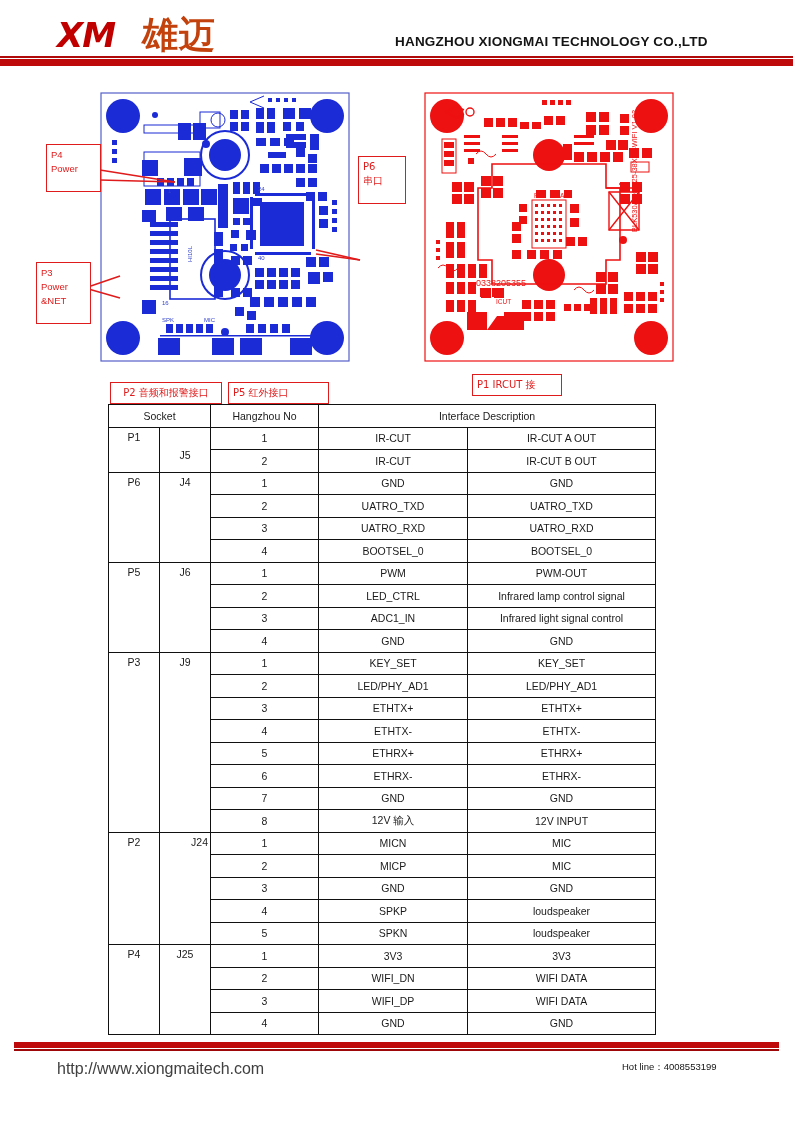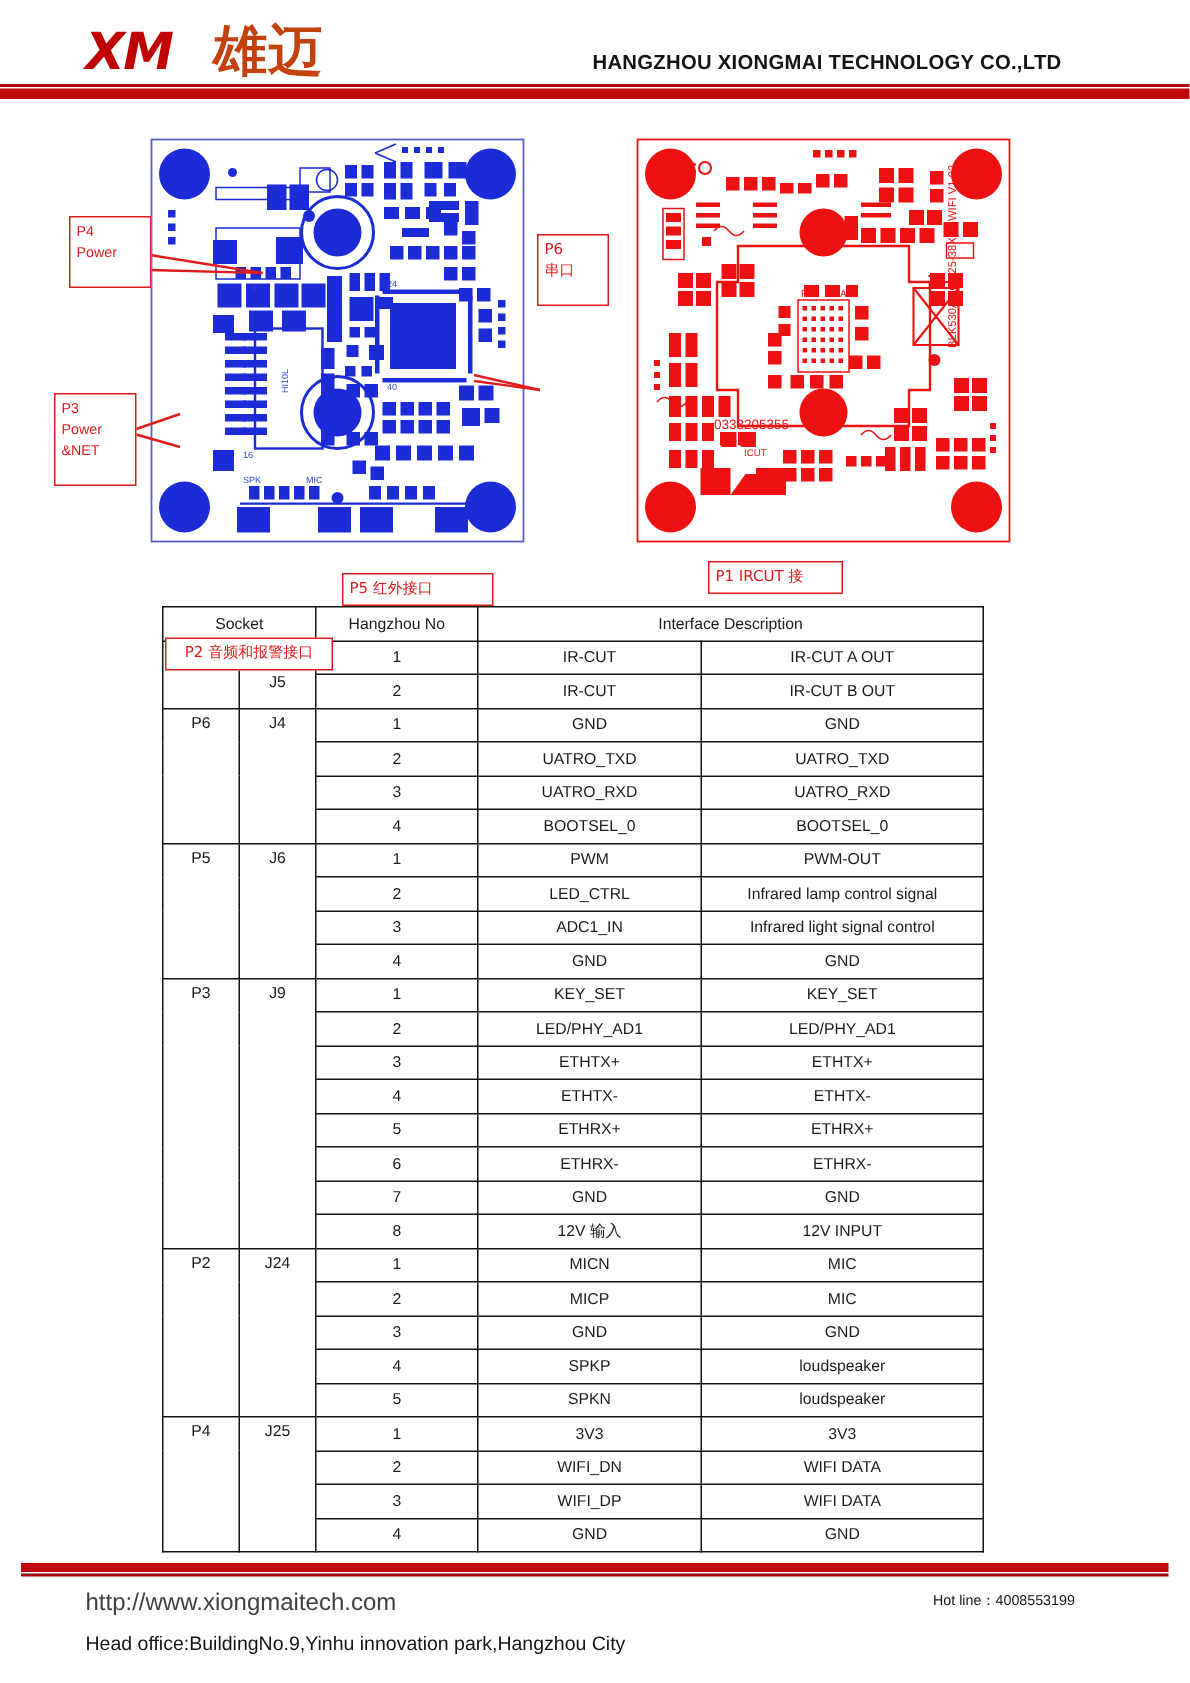--- a/index.html
+++ b/index.html
@@ -560,21 +560,21 @@
       <span class="ln">P3</span>
       <span class="ln">Power</span>
       <span class="ln">&amp;NET</span>
     </div>
 
     <div class="callout cn" style="left:358px;top:78px;width:48px;height:48px;">
       <span class="ln">P6</span>
       <span class="ln">串口</span>
     </div>
 
-    <div class="callout cn" style="left:110px;top:304px;width:112px;height:22px;text-align:center;margin-top:43px;">
+    <div class="callout cn" style="left:110px;top:304px;width:112px;height:22px;text-align:center;">
       <span class="ln">P2 音频和报警接口</span>
     </div>
 
     <div class="callout cn" style="left:228px;top:304px;width:101px;height:22px;text-align:left;">
       <span class="ln">P5 红外接口</span>
     </div>
 
     <div class="callout cn" style="left:472px;top:296px;width:90px;height:22px;">
       <span class="ln">P1 IRCUT 接</span>
     </div>
@@ -690,21 +690,21 @@
             <td>GND</td>
             <td>GND</td>
           </tr>
           <tr>
             <td>8</td>
             <td>12V 输入</td>
             <td>12V INPUT</td>
           </tr>
           <tr>
             <td rowspan="5" style="vertical-align: top; padding-top: 3px;">P2</td>
-            <td rowspan="5" style="vertical-align: top; padding-top: 3px;">J24</td>
+            <td rowspan="5" style="vertical-align: top; padding-top: 3px; text-align: right;">J24</td>
             <td>1</td>
             <td>MICN</td>
             <td>MIC</td>
           </tr>
           <tr>
             <td>2</td>
             <td>MICP</td>
             <td>MIC</td>
           </tr>
           <tr>
@@ -745,15 +745,14 @@
             <td>GND</td>
           </tr>
         </tbody>
     </table>
   </div>
 
   <div class="rule-bot-thick"></div>
   <div class="rule-bot-thin"></div>
   <div class="foot-url">http://www.xiongmaitech.com</div>
   <div class="foot-hot">Hot line：4008553199</div>
-  <div class="foot-addr">Head office:BuildingNo.9,Yinhu innovation park,Hangzhou City</div>
 
 </div>
 
 </body></html>

